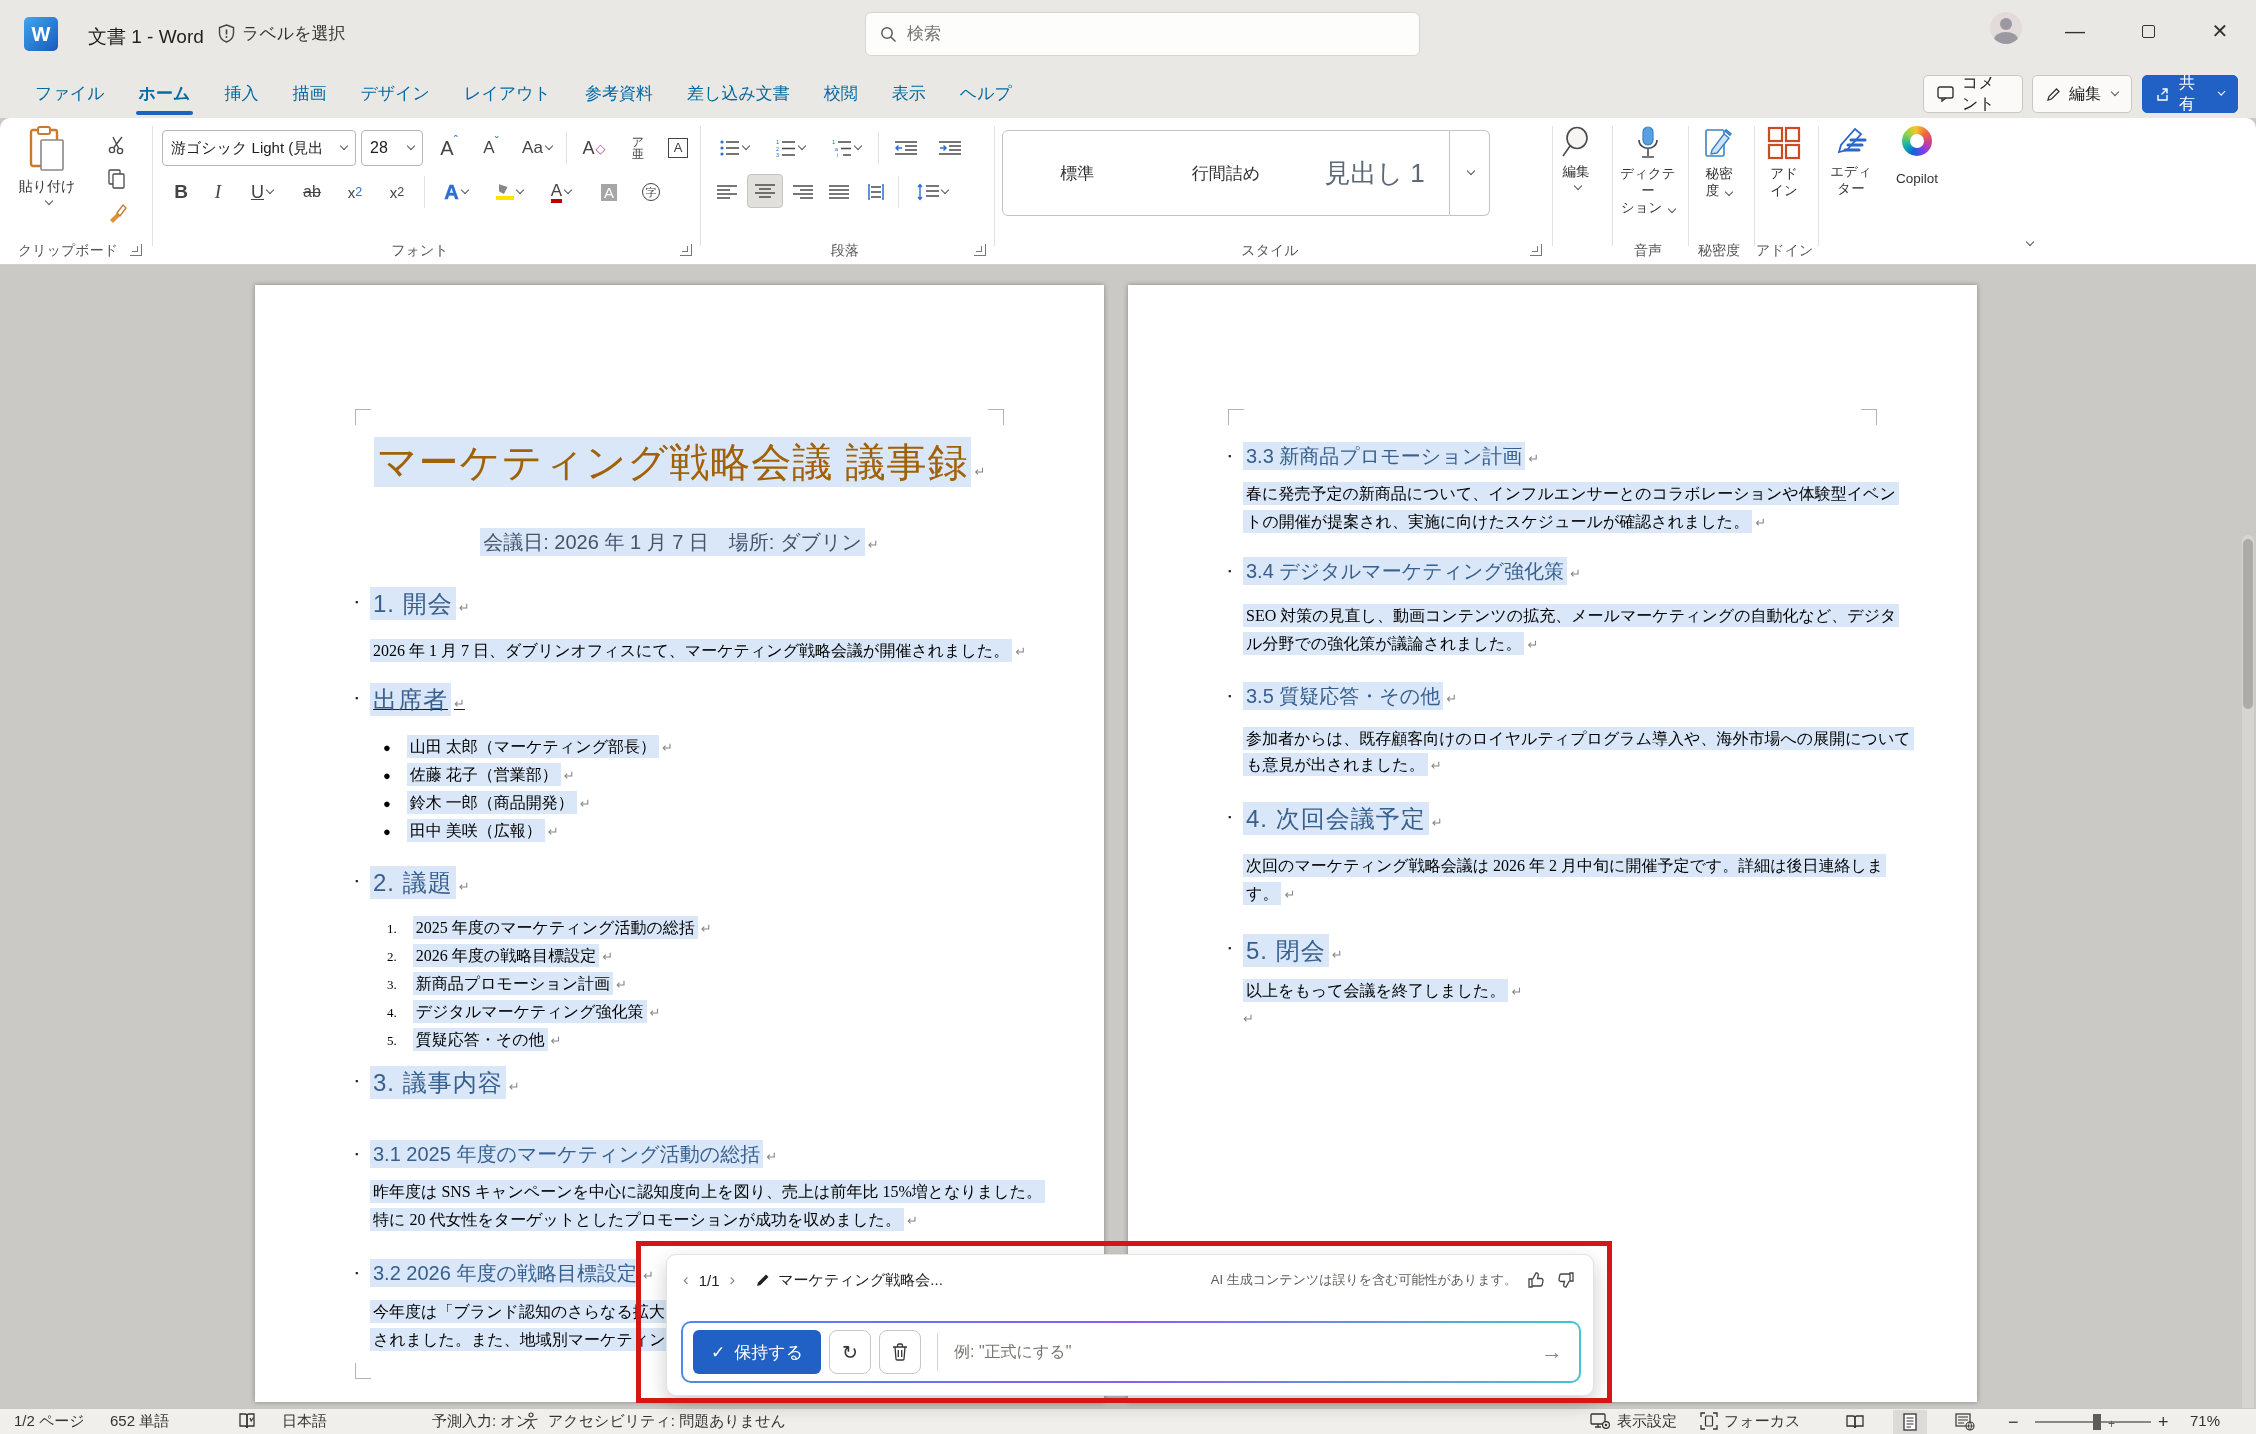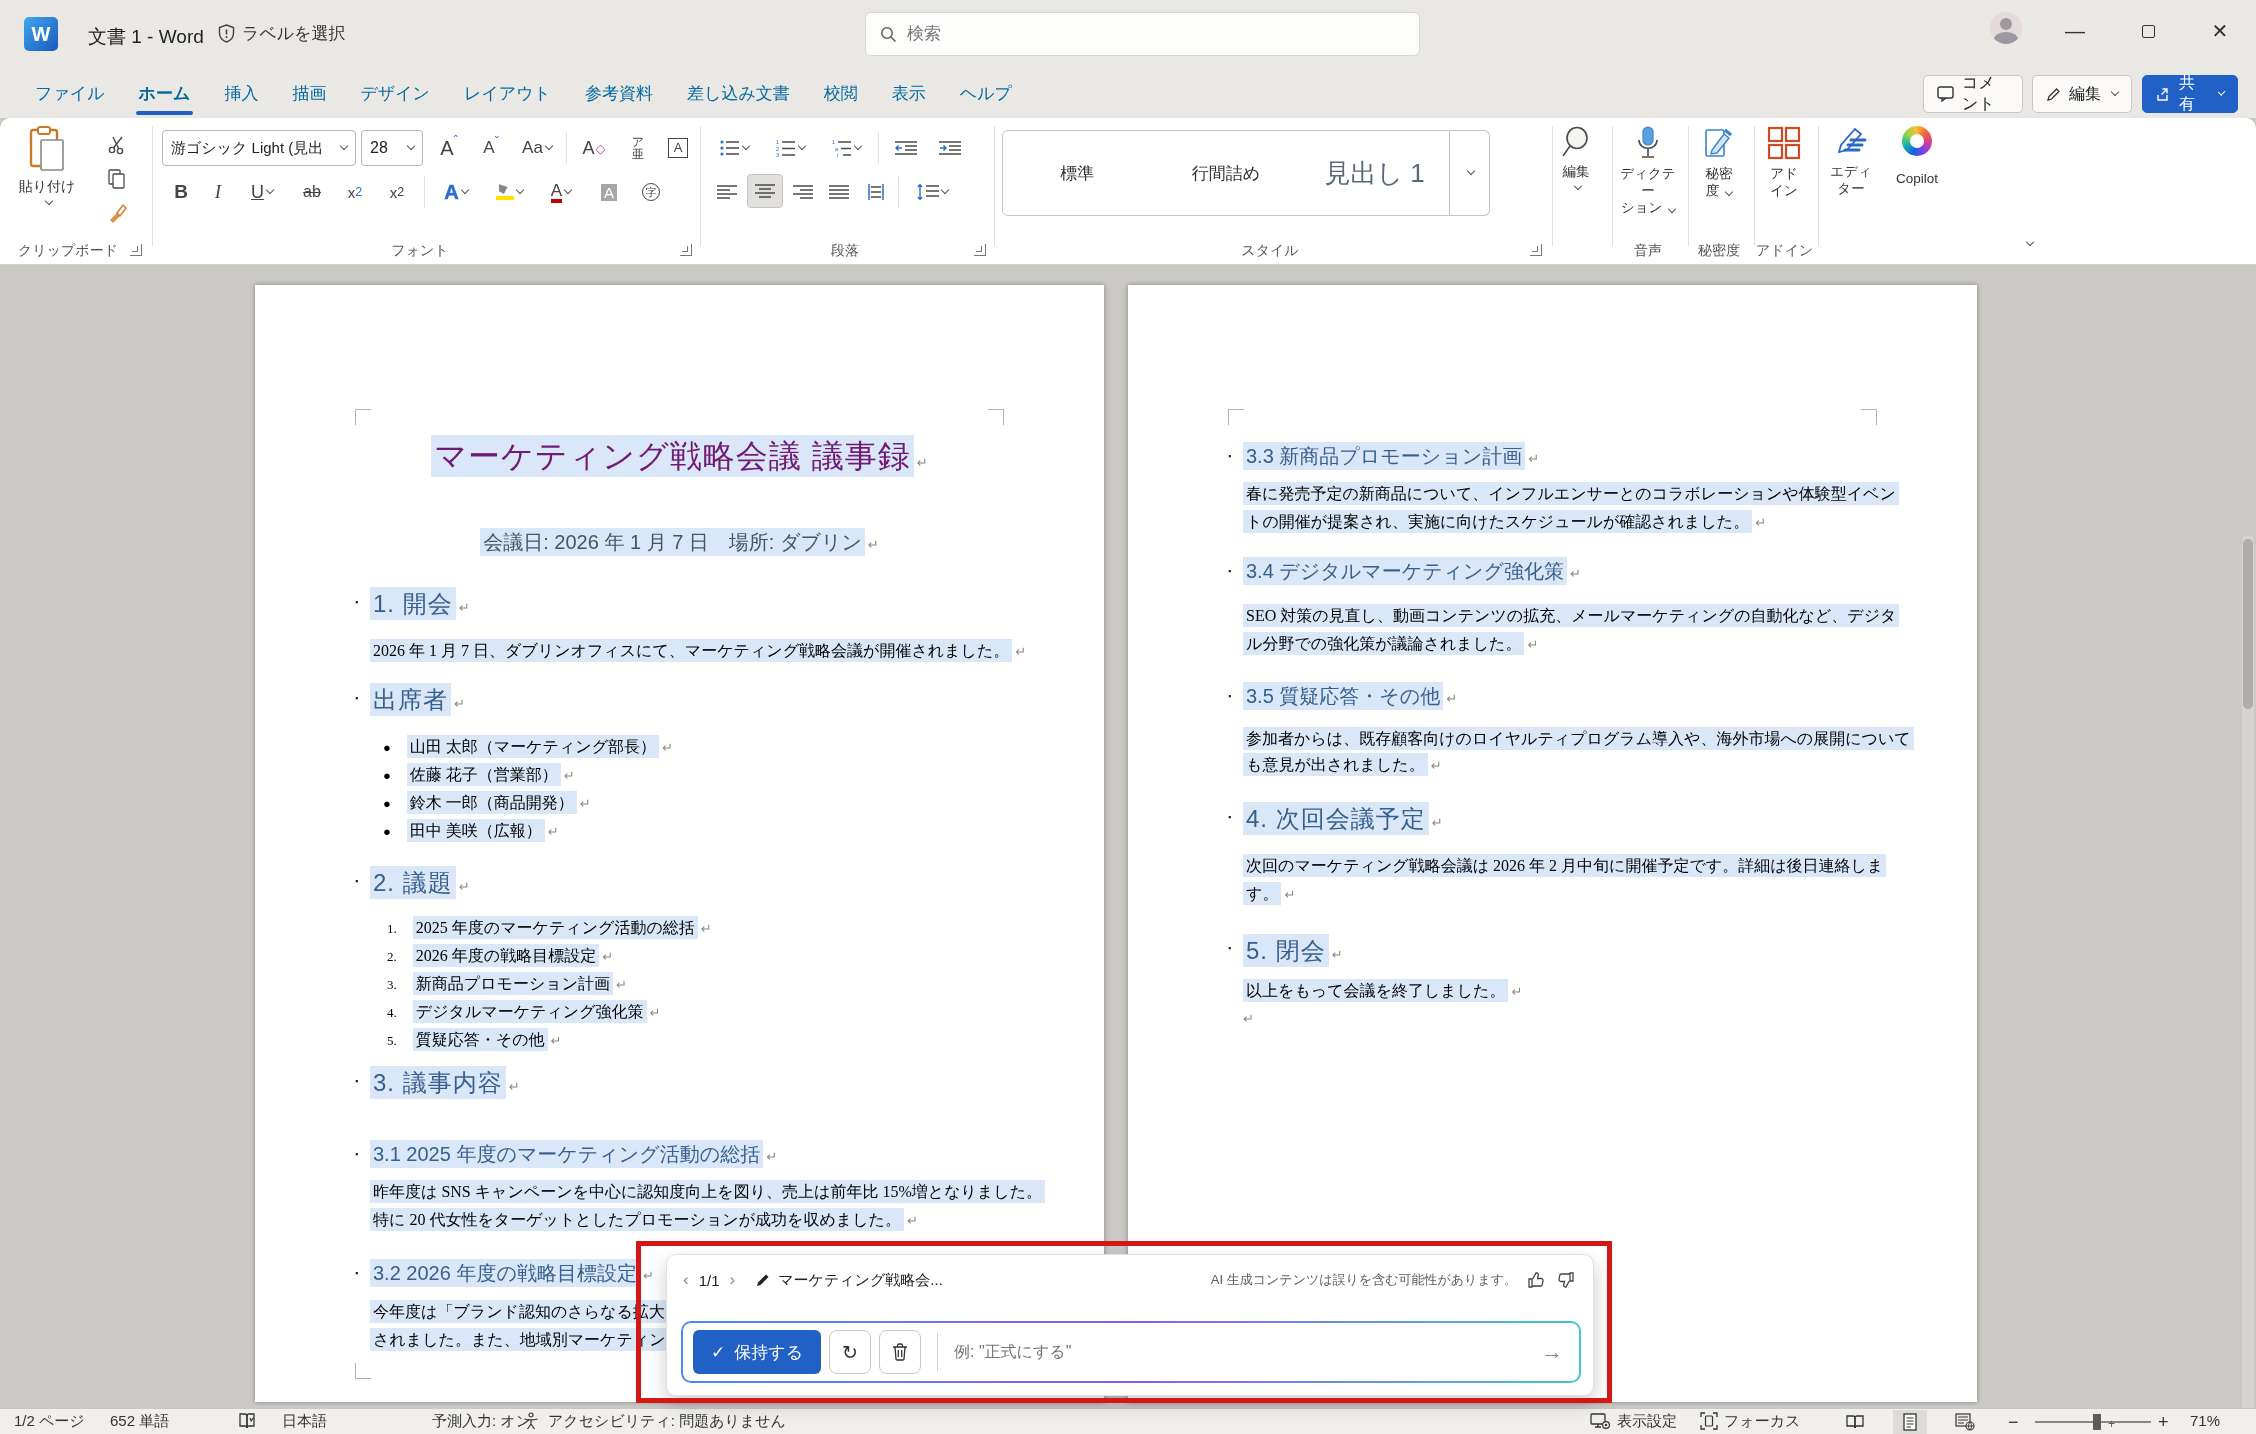--- a/index.html
+++ b/index.html
@@ -86,21 +86,21 @@
   .page { position:absolute; top:20px; width:849px; height:1117px; background:#fff; box-shadow:0 0 5px rgba(0,0,0,.35); }
   .page.p1 { left:255px; } .page.p2 { left:1128px; }
   .mark { position:absolute; width:16px; height:16px; }
   .mark.tl { border-left:1px solid #b5b3b0; border-top:1px solid #b5b3b0; }
   .mark.tr { border-right:1px solid #b5b3b0; border-top:1px solid #b5b3b0; }
   .mark.bl { border-left:1px solid #b5b3b0; border-bottom:1px solid #b5b3b0; }
   .mark.br { border-right:1px solid #b5b3b0; border-bottom:1px solid #b5b3b0; }
 
   .line { position:absolute; left:115px; white-space:nowrap; }
   .hl { background:#d9e7f8; padding:3px 3px; }
-  .t-title { font-size:32px; color:#701a75; letter-spacing:1px; font-weight:300;margin-top:40px; }
+  .t-title { font-size:40px; color:#a16207; letter-spacing:1px; font-weight:300;margin-top:40px; }
   .t-meta  { font-size:20px; color:#44546a; font-weight:300; }
   .t-h1 { font-size:24px; color:#38608e; font-weight:300; letter-spacing:1px; }
   .t-h2 { font-size:20px; color:#38608e; font-weight:300; }
   .t-body { font-size:16px; color:#000; font-family:"Liberation Serif",serif; }
   .eol { color:#8a8886; font-size:13px; margin-left:3px; font-family:"Liberation Sans",sans-serif; }
   .omark { position:absolute; font-size:9px; color:#222; }
   .lmark { color:#000; font-size:13px; margin-right:16px; font-family:"Liberation Serif",serif; }
   .centered { left:0; width:849px; text-align:center; white-space:nowrap; }
 
   
@@ -481,21 +481,21 @@
       <div class="mark br" style="right:100px; top:1078px;"></div>
 
       <div class="line centered" style="top:150px;"><span class="hl t-title">マーケティング戦略会議 議事録</span><span class="eol">↵</span></div>
       <div class="line centered" style="top:244px;"><span class="hl t-meta">会議日: 2026 年 1 月 7 日　場所: ダブリン</span><span class="eol">↵</span></div>
 
       <span class="omark" style="left:100px; top:312px;">▪</span>
       <div class="line" style="top:303px;"><span class="hl t-h1">1. 開会</span><span class="eol">↵</span></div>
       <div class="line" style="top:356px;"><span class="hl t-body">2026 年 1 月 7 日、ダブリンオフィスにて、マーケティング戦略会議が開催されました。</span><span class="eol">↵</span></div>
 
       <span class="omark" style="left:100px; top:408px;">▪</span>
-      <div class="line" style="top:399px;"><span class="hl t-h1">出席者</span><span class="eol">↵</span></div>
+      <div class="line" style="top:399px;text-decoration:underline;"><span class="hl t-h1">出席者</span><span class="eol">↵</span></div>
 
       <div class="line" style="top:452px; left:128px;"><span class="lmark">●</span><span class="hl t-body">山田 太郎（マーケティング部長）</span><span class="eol">↵</span></div>
       <div class="line" style="top:480px; left:128px;"><span class="lmark">●</span><span class="hl t-body">佐藤 花子（営業部）</span><span class="eol">↵</span></div>
       <div class="line" style="top:508px; left:128px;"><span class="lmark">●</span><span class="hl t-body">鈴木 一郎（商品開発）</span><span class="eol">↵</span></div>
       <div class="line" style="top:536px; left:128px;"><span class="lmark">●</span><span class="hl t-body">田中 美咲（広報）</span><span class="eol">↵</span></div>
 
       <span class="omark" style="left:100px; top:591px;">▪</span>
       <div class="line" style="top:582px;"><span class="hl t-h1">2. 議題</span><span class="eol">↵</span></div>
 
       <div class="line" style="top:633px; left:132px;"><span class="lmark">1.</span><span class="hl t-body">2025 年度のマーケティング活動の総括</span><span class="eol">↵</span></div>

